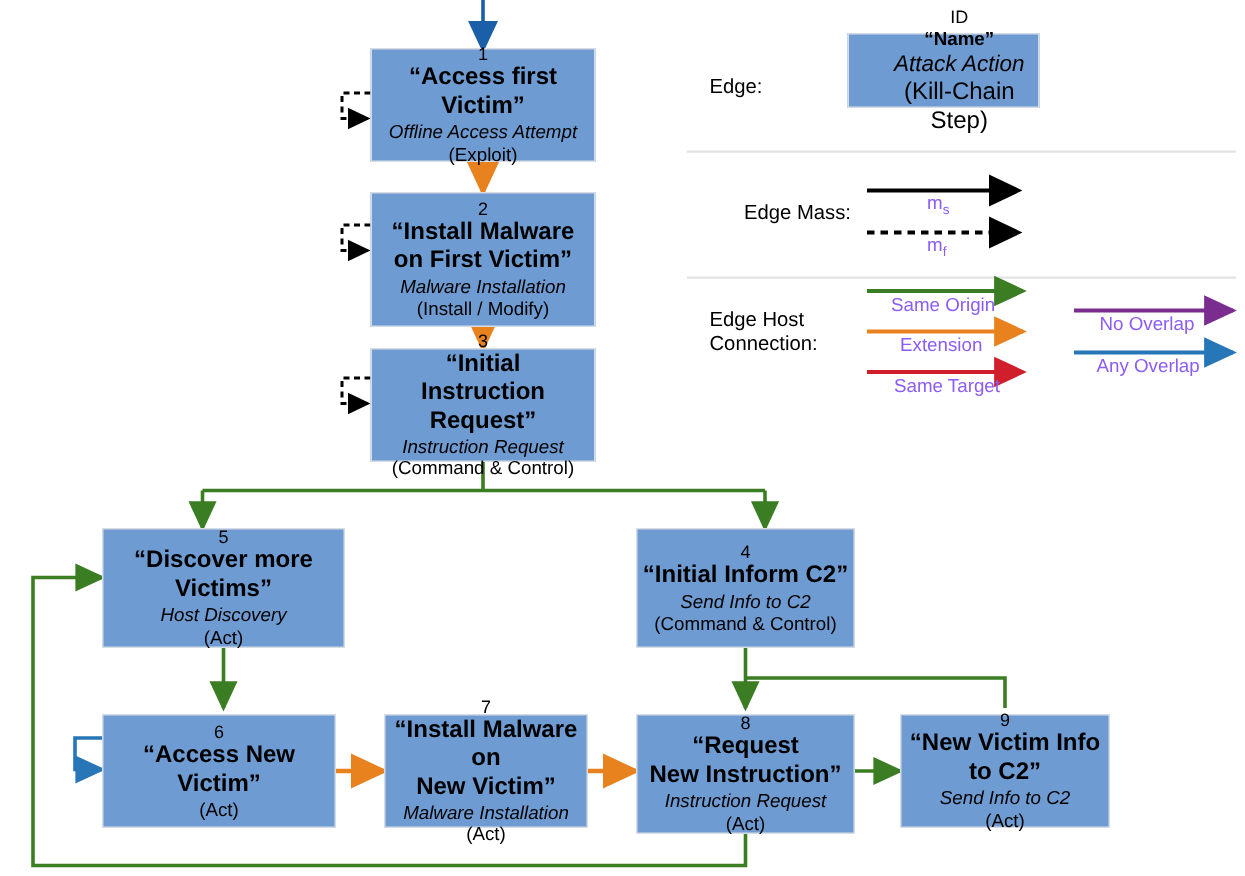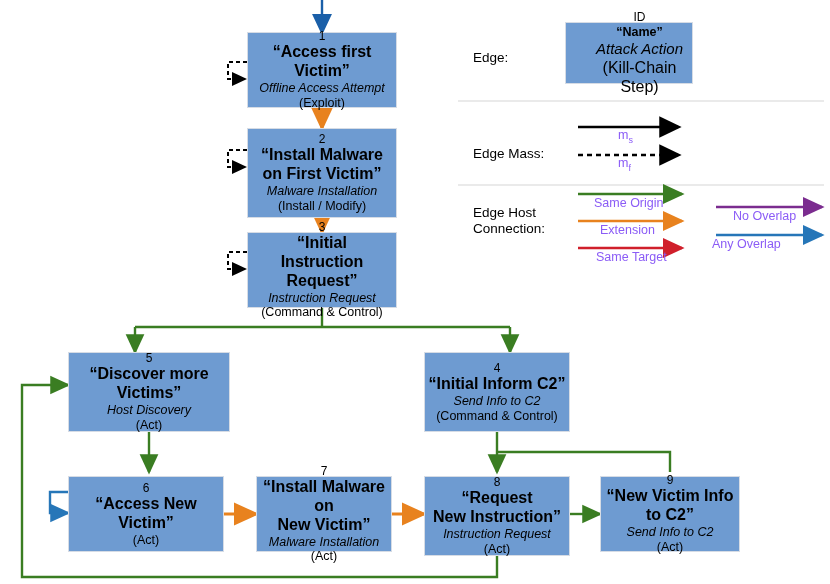--- a/index.html
+++ b/index.html
@@ -211,42 +211,42 @@
 
   <div class="node" style="left:600px;top:476px;width:140px;height:76px;">
     <span class="nid">9</span>
     <span class="nname">“New Victim Info to C2”</span>
     <span class="naction">Send Info to C2</span>
     <span class="nstep">(Act)</span>
   </div>
 
   <div class="legend-label" style="left:473px;top:50px;">Edge:</div>
 
-  <div class="legend-box" style="left:565px;top:22px;width:128px;height:62px;padding-left:21px;">
+  <div class="legend-box" style="left:565px;top:22px;width:128px;height:50px;padding-left:21px;">
     <span class="nid">ID</span>
     <span class="nname">“Name”</span>
     <span class="naction">Attack Action</span>
     <span class="nstep">(Kill-Chain Step)</span>
   </div>
 
-  <div class="legend-label" style="left:473px;top:134px;margin-top:12px;">Edge Mass:</div>
+  <div class="legend-label" style="left:496px;top:134px;">Edge Mass:</div>
 
   <div class="legend-text" style="left:618px;top:128px;">
     <span>m</span><span class="legend-sub">s</span>
   </div>
 
   <div class="legend-text" style="left:618px;top:156px;">
     <span>m</span><span class="legend-sub">f</span>
   </div>
 
   <div class="legend-label" style="left:473px;top:205px;">
     <div>Edge Host</div>
     <div>Connection:</div>
   </div>
 
   <div class="legend-text" style="left:594px;top:196px;">Same Origin</div>
   <div class="legend-text" style="left:600px;top:223px;">Extension</div>
   <div class="legend-text" style="left:596px;top:250px;">Same Target</div>
 
   <div class="legend-text" style="left:733px;top:209px;">No Overlap</div>
-  <div class="legend-text" style="left:712px;top:237px;">Any Overlap</div>
+  <div class="legend-text" style="left:731px;top:237px;">Any Overlap</div>
 
 </div>
 
 </body></html>

